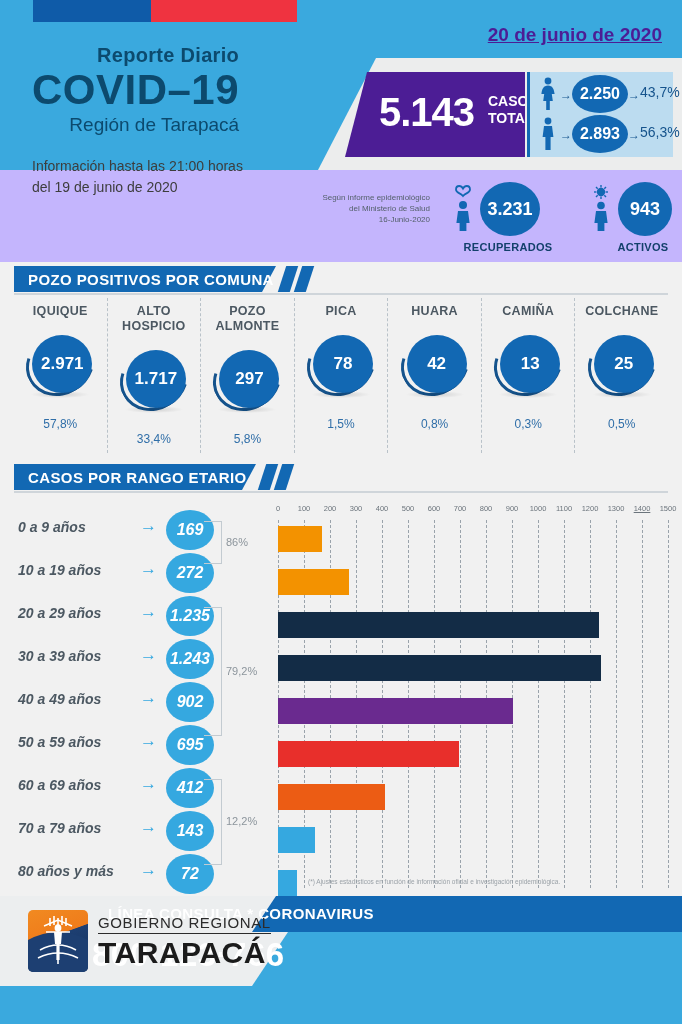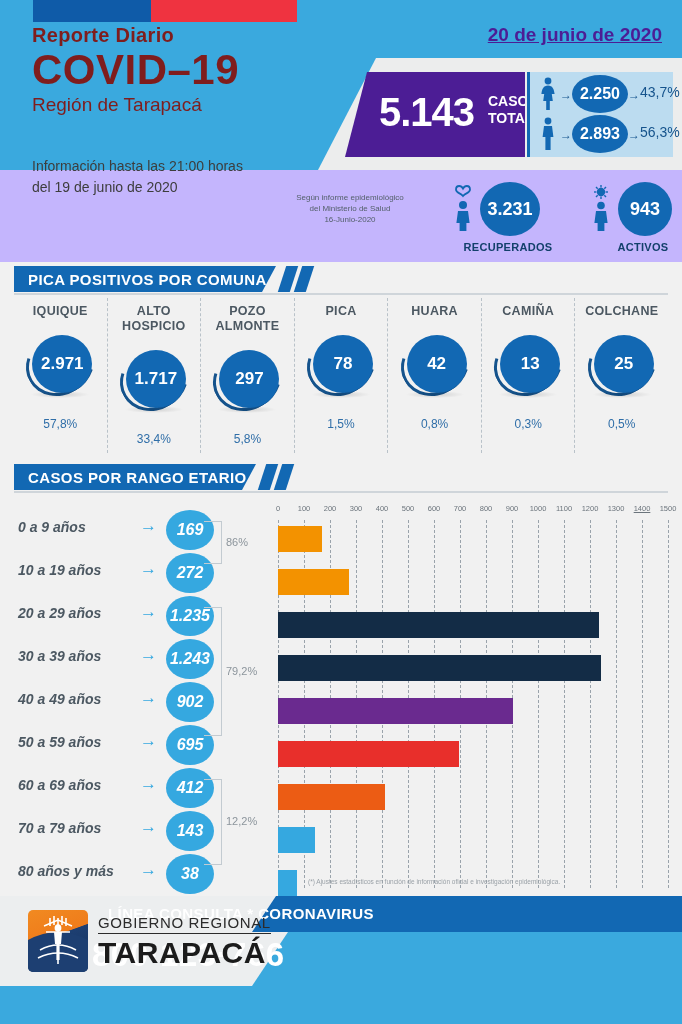--- a/index.html
+++ b/index.html
@@ -12,21 +12,21 @@
   }
   .page { position: relative; width: 682px; height: 1024px; background: #f1f1f1; }
 
   
   .flagbar { position:absolute; top:0; left:0; width:682px; height:22px; background:#3aa9de; }
   .flagbar .fb-blue { position:absolute; left:33px; top:0; width:118px; height:22px; background:#0f5ba8; }
   .flagbar .fb-red  { position:absolute; left:151px; top:0; width:146px; height:22px; background:#ef3340; }
 
   
   .header { position:absolute; top:22px; left:0; width:682px; height:148px; background:#3aa9de; }
-  .header-left { position:absolute; left:32px; top:0; color:#7f1d1d; }
+  .header-left { position:absolute; left:32px; top:20px; color:#0c4a6e;text-align:right; }
   .rep-diario { font-size:20px; font-weight:bold; letter-spacing:.3px; line-height:26px; }
   .covid19 { font-size:42px; font-weight:bold; letter-spacing:.5px; line-height:48px; margin-top:-2px; }
   .region { font-size:19px; line-height:26px; margin-top:-2px; }
 
   .header-date { position:absolute; right:20px; top:2px; color:#4c1d95; font-size:19px; font-weight:bold;text-decoration:underline; }
 
   
   .slant-white { position:absolute; left:318px; top:36px; width:364px; height:112px; background:#eceded;
                  clip-path: polygon(58px 0, 364px 0, 364px 112px, 0 112px); }
   .total-box { position:absolute; left:345px; top:50px; width:180px; height:85px; background:#4c1d95;
@@ -42,21 +42,21 @@
   .g-icon { position:absolute; left:2px; top:3px; width:20px; height:34px; }
   .g-arrow { position:absolute; left:24px; top:14px; color:#15538c; font-size:12px; }
   .g-circle { position:absolute; left:36px; top:1px; width:56px; height:38px; background:#1268b3;
               border-radius:50%; color:#fff; font-size:16px; font-weight:bold; text-align:center; line-height:38px; }
   .g-arrow2 { position:absolute; left:92px; top:14px; color:#15538c; font-size:12px; }
   .g-pct { position:absolute; left:104px; top:10px; color:#15538c; font-size:14px; }
 
   
   .infostrip { position:absolute; top:170px; left:0; width:682px; height:92px; background:#c4b5fd; }
   .info-text { position:absolute; left:32px; top:-14px; color:#3d3d3d; font-size:14px; line-height:21px; }
-  .epi-note { position:absolute; left:270px; top:22px; width:160px; text-align:center;
+  .epi-note { position:absolute; left:270px; top:22px; width:160px; text-align:right;
               color:#54606b; font-size:8px; line-height:11px; }
   .stat-group { position:absolute; top:12px; }
   .stat-group.recup { left:452px; }
   .stat-group.activ { left:590px; }
   .sg-icon { position:absolute; left:-2px; top:2px; width:26px; height:48px; }
   .sg-circle { width:60px; height:54px; background:#1268b3; border-radius:50%; color:#fff;
                font-size:18px; font-weight:bold; text-align:center; line-height:54px; margin-left:28px; }
   .sg-label { margin-top:5px; color:#13406b; font-size:11px; font-weight:bold; text-align:center;
               width:92px; margin-left:10px; letter-spacing:.3px; }
   .stat-group.activ .sg-circle { width:54px; height:54px; }
@@ -215,21 +215,21 @@
         <circle cx="13" cy="21.5" r="3.8" fill="#1268b3"></circle>
         <path d="M8 27 L18 27 L19.6 39 L16.4 39 L16.4 47 L9.6 47 L9.6 39 L6.4 39 Z" fill="#1268b3"></path>
       </svg>
       <div class="sg-circle">943</div>
       <div class="sg-label">ACTIVOS</div>
     </div>
   </div>
 
   <div class="banner" style="top:266px;">
     <div class="bar" style="width:262px;"></div>
-    <div class="btitle">PICA POSITIVOS POR COMUNA</div>
+    <div class="btitle">POZO POSITIVOS POR COMUNA</div>
     <div class="slash1" style="left:268px;"></div>
     <div class="slash2" style="left:284px;"></div>
     <div class="underline"></div>
   </div>
 
   <div class="comuna-wrap">
     <div class="comuna">
       <div class="c-name">IQUIQUE</div>
       <div class="c-donut">
         <div class="c-ring"></div>
@@ -361,21 +361,21 @@
           <span class="a-circle">412</span>
         </div>
         <div class="age-row">
           <span class="a-label">70 a 79 años</span>
           <span class="a-arrow">→</span>
           <span class="a-circle">143</span>
         </div>
         <div class="age-row">
           <span class="a-label">80 años y más</span>
           <span class="a-arrow">→</span>
-          <span class="a-circle">38</span>
+          <span class="a-circle">72</span>
         </div>
       </div>
 
     <div class="brackets" id="brackets">
         <div class="bracket" style="left: 6px; top: 13px; width: 18px; height: 43px;"></div>
         <span class="b-pct" style="left: 28px; top: 27.5px;">86%</span>
         <div class="bracket" style="left: 6px; top: 99px; width: 18px; height: 129px;"></div>
         <span class="b-pct" style="left: 28px; top: 156.5px;">79,2%</span>
         <div class="bracket" style="left: 6px; top: 271px; width: 18px; height: 86px;"></div>
         <span class="b-pct" style="left: 28px; top: 307px;">12,2%</span>

